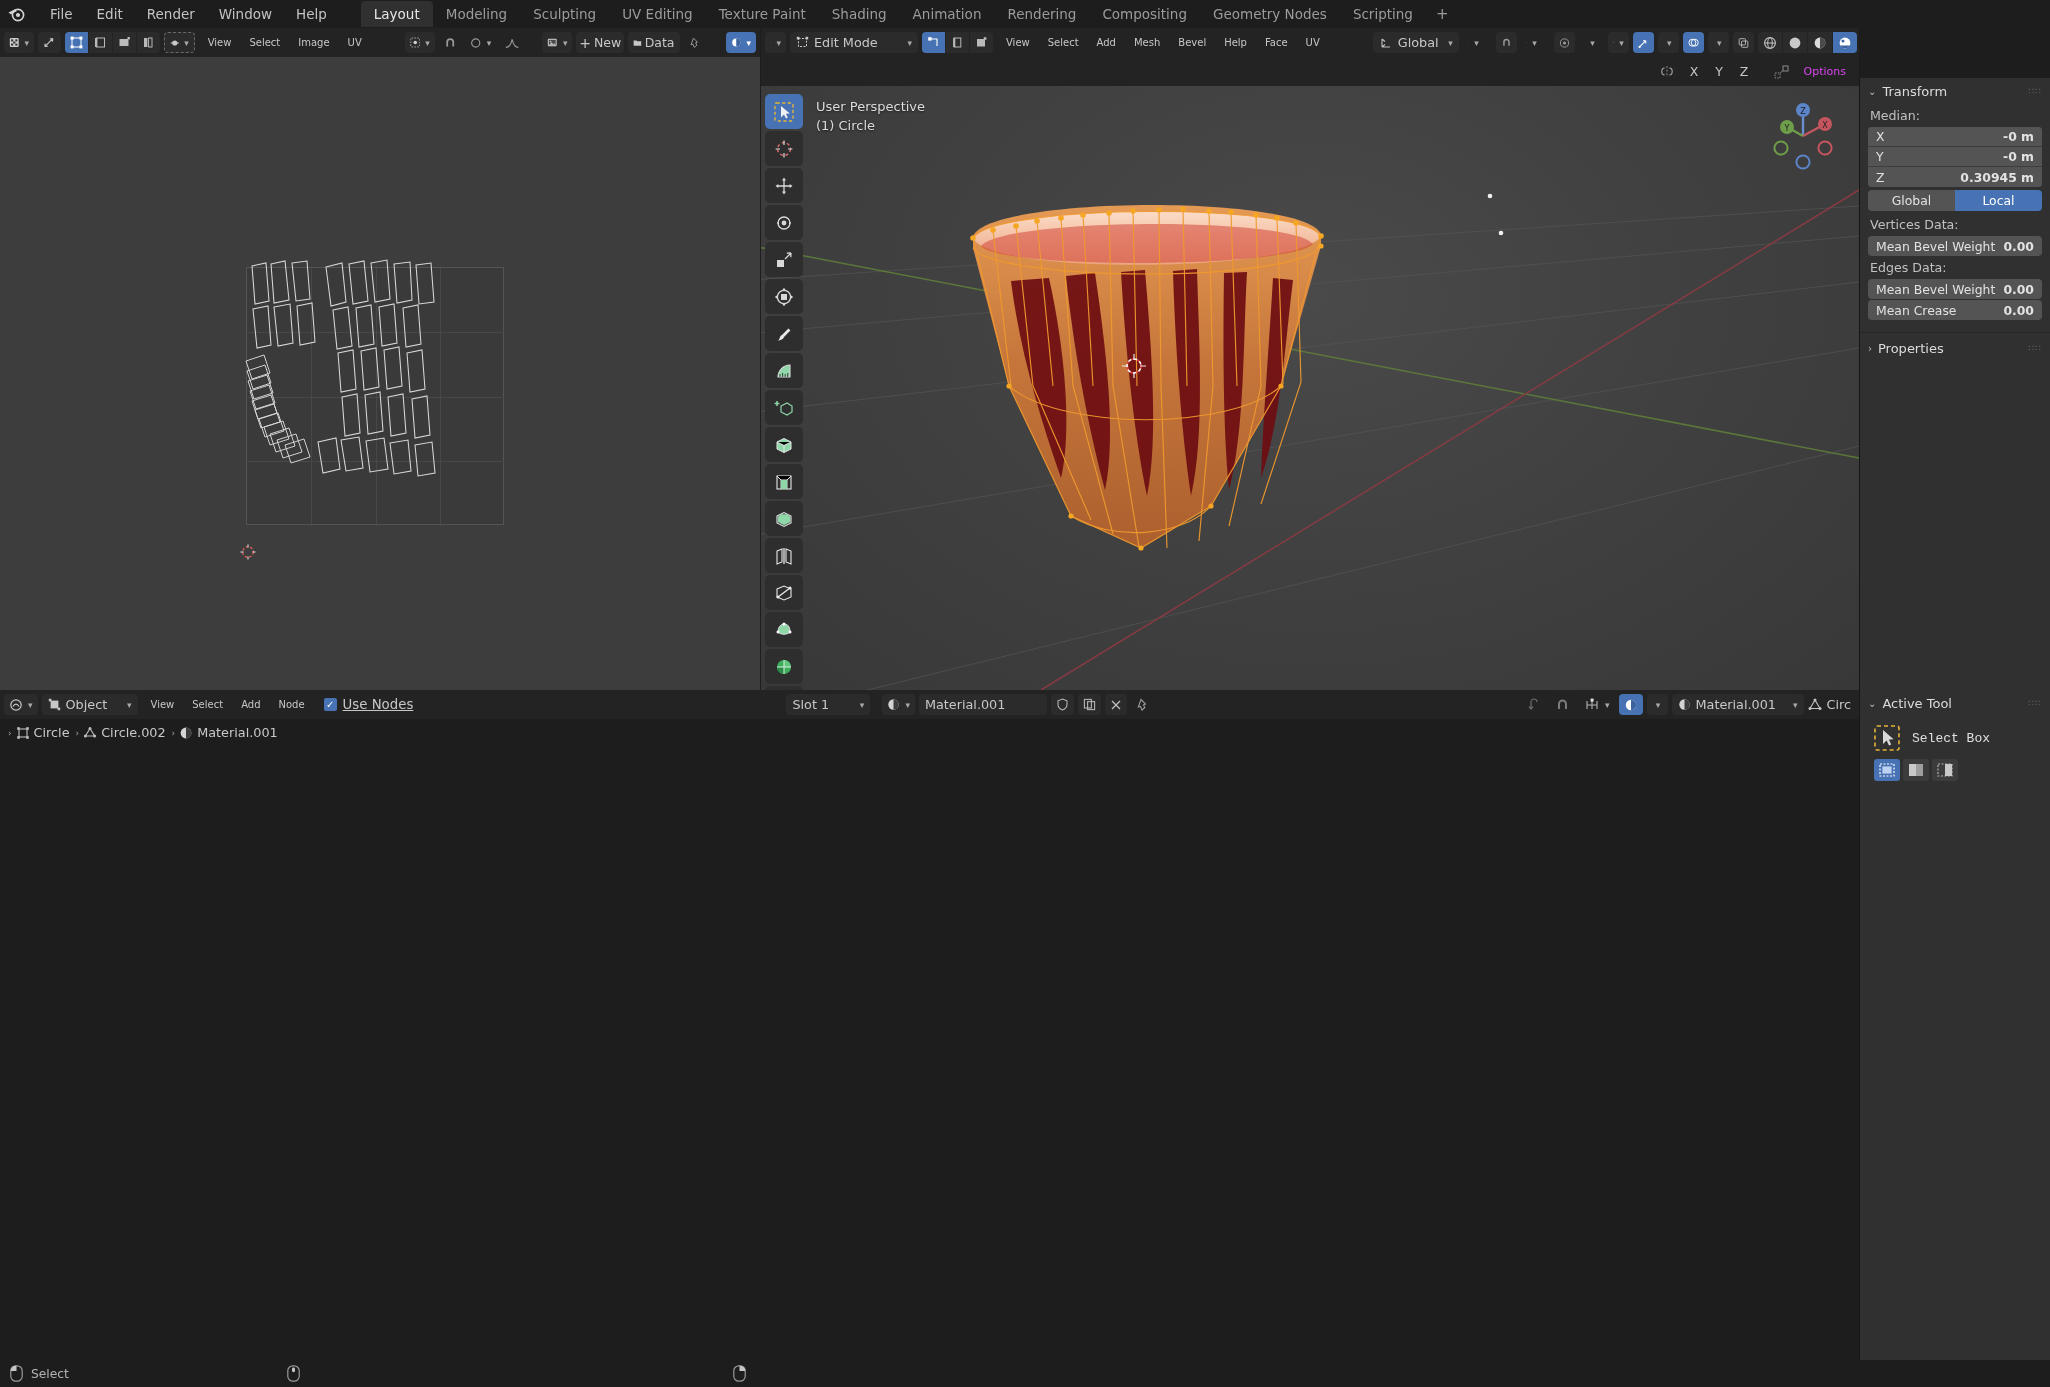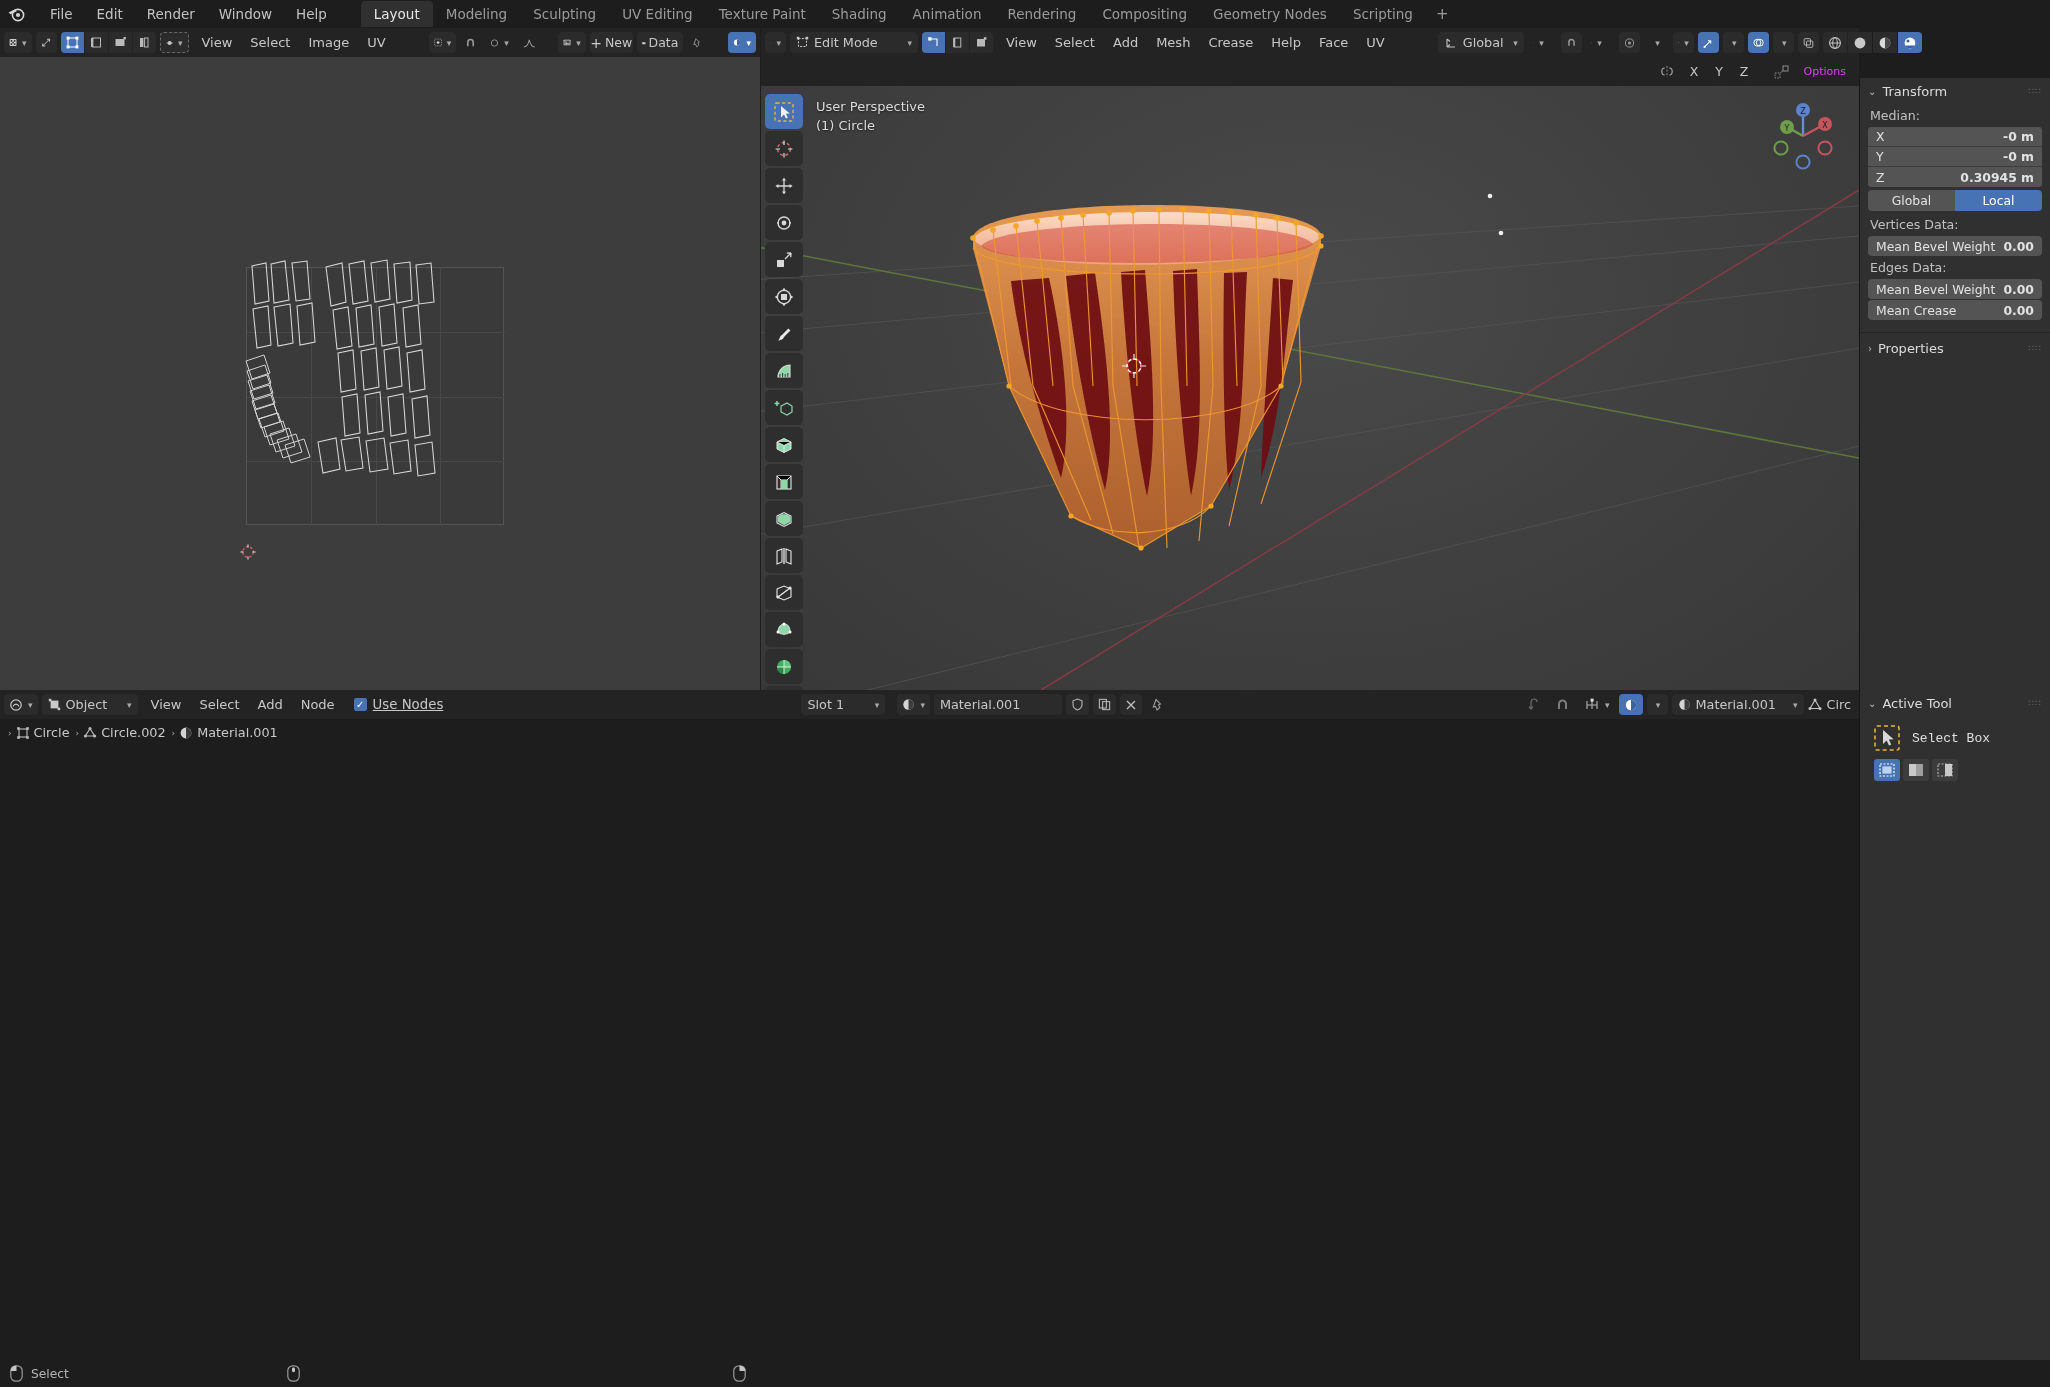--- a/index.html
+++ b/index.html
@@ -20,21 +20,21 @@
   .wstab{padding:5px 13px;color:#9b9b9b;font-size:13.5px;white-space:nowrap;border-radius:4px 4px 0 0;}
   .wstab.active{background:#303030;color:#e6e6e6;}
   .wsplus{color:#9b9b9b;padding:3px 10px;font-size:15px;}
 
   
   .hdr{background:#232323;display:flex;align-items:center;height:29px;gap:4px;padding:0 4px;}
   .hbtn{height:21px;min-width:21px;background:#2b2b2b;border-radius:4px;display:flex;
     align-items:center;justify-content:center;color:#c7c7c7;font-size:12.5px;padding:0 5px;gap:3px;}
   .hbtn.blue{background:#4772b3;color:#fff;}
   .hbtn.flat{background:transparent;}
-  .hmenu{padding:2px 9px;color:#c7c7c7;font-size:13px;white-space:nowrap;}
+  .hmenu{padding:2px 9px;color:#c7c7c7;font-size:10px;white-space:nowrap;}
   .chev{font-size:9px;color:#a8a8a8;margin-left:2px;}
   .seg{display:flex;gap:1px;}
   .seg .hbtn{border-radius:0;}
   .seg .hbtn:first-child{border-radius:4px 0 0 4px;}
   .seg .hbtn:last-child{border-radius:0 4px 4px 0;}
   .dropbox{height:21px;background:#2b2b2b;border-radius:4px;display:flex;align-items:center;
     padding:0 6px;gap:5px;color:#c7c7c7;font-size:12.8px;}
 
   
   .uvarea{position:absolute;left:0;top:28px;width:760px;height:662px;background:#1d1d1d;}
@@ -349,21 +349,21 @@
               <rect x="2" y="3" width="8" height="7.5" fill="#b9b9b9"></rect>
               <rect x="8.8" y="1.2" width="2.6" height="2.6" fill="#b9b9b9"></rect>
             </svg>
         </div>
       </div>
       <div id="vpmenus" style="display:flex;">
           <span class="hmenu">View</span>
           <span class="hmenu">Select</span>
           <span class="hmenu">Add</span>
           <span class="hmenu">Mesh</span>
-          <span class="hmenu">Crease</span>
+          <span class="hmenu">Bevel</span>
           <span class="hmenu">Help</span>
           <span class="hmenu">Face</span>
           <span class="hmenu">UV</span>
         </div>
       <div class="dropbox" style="margin-left:40px;min-width:86px;">
         <svg width="14" height="14" viewBox="0 0 14 14">
             <path d="M3 11 V3 M3 11 H11 M3 3 L6 5.5 M3 11 L6 8.5" fill="none" stroke="#c0c0c0" stroke-width="1.1"></path>
           </svg>
         <span>Global</span>
         <span class="chev" style="margin-left:auto;">▾</span>

